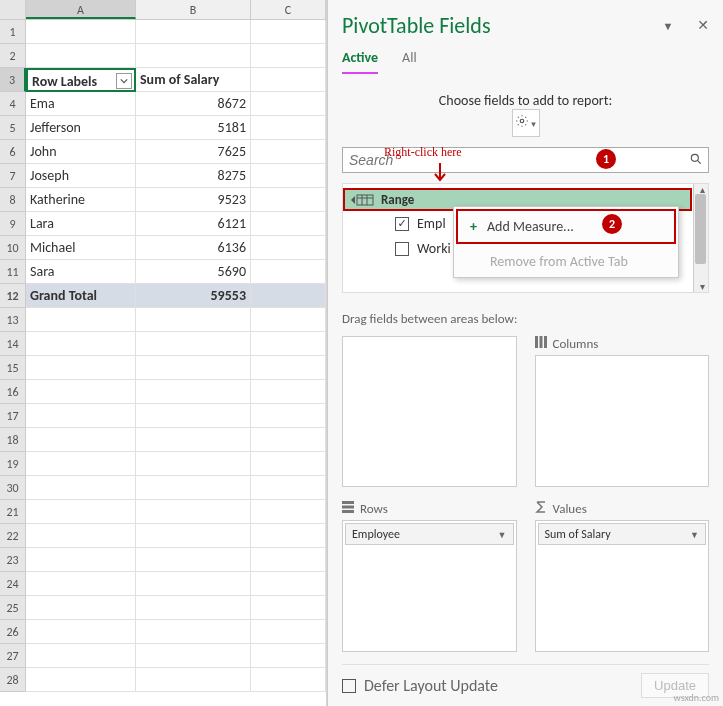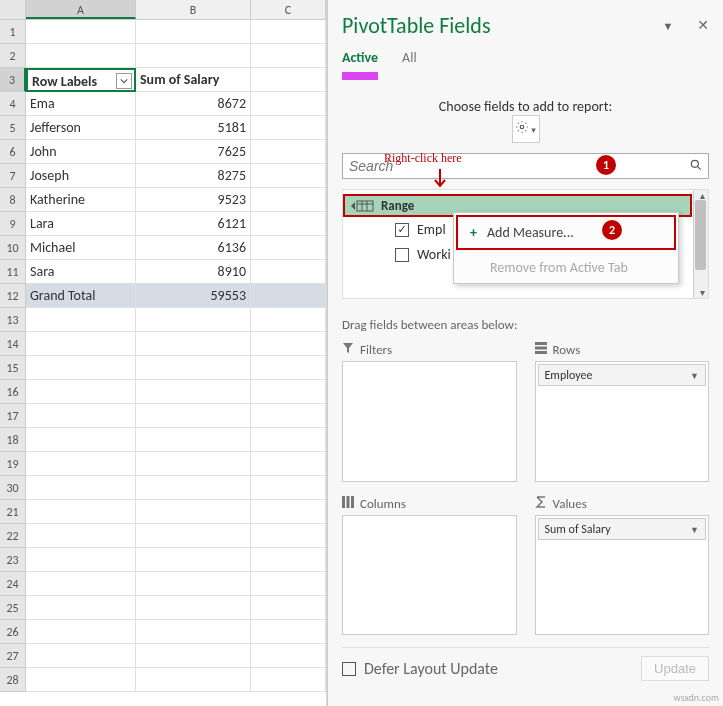--- a/index.html
+++ b/index.html
@@ -24,31 +24,31 @@
     .row { display: flex; height: 24px; }
     .row-h { width: 26px; text-align: center; font-size: 12px; color: #555; line-height: 24px; background: #e6e6e6; border-right: 1px solid #ccc; border-bottom: 1px solid #ccc; }
     .cell { border-right: 1px solid #e0e0e0; border-bottom: 1px solid #e0e0e0; padding: 0 4px; line-height: 24px; }
     .cA { width: 110px; } .cB { width: 115px; text-align: right; } .cC { width: 75px; }
     .sel-col-h { background: #d2d2d2; border-bottom: 2px solid #107c41;}
     .sel-row-h { background: #d2d2d2; border-right: 2px solid #107c41;}
     .hdr-cell { font-weight: bold; background: #fff; }
     .hdr-cA { position: relative; border: 2px solid #107c41; }
     .dropdown-btn { position: absolute; right: 2px; top: 3px; width: 16px; height: 16px; border: 1px solid #999; background: #fff; display: flex; align-items: center; justify-content: center; }
     .dropdown-btn svg { width: 8px; height: 8px; }
-    .gt-row { background: #d6dce5; font-weight: normal; }
+    .gt-row { background: #d6dce5; font-weight: bold; }
     
-    .pane { flex: 1; background: #f7f7f7; border-left: 1px solid #ccc; padding: 12px 14px 25px 14px; display: flex; flex-direction: column; position: relative; }
+    .pane { flex: 1; background: #f7f7f7; border-left: 1px solid #ccc; padding: 12px 14px 8px 14px; display: flex; flex-direction: column; position: relative; }
     .pane-title-row { display: flex; align-items: center; justify-content: space-between; margin-bottom: 10px; }
     .pane-title { color: #107c41; font-size: 22px; font-weight: normal; }
     .pane-ctrls { display: flex; gap: 24px; align-items: center; }
     .caret-icon::after { content: "▼"; font-size: 11px; color: #666; }
     .close-x::after { content: "✕"; font-size: 14px; color: #666; }
     .tabs { display: flex; gap: 24px; margin-bottom: 18px; font-size: 14px; }
     .tab { color: #777; cursor: pointer; padding-bottom: 6px; }
-    .tab.active { color: #107c41; font-weight: bold; border-bottom: 8px solid #d946ef; }
+    .tab.active { color: #107c41; font-weight: bold; border-bottom: 2px solid #d946ef; }
     .choose-row { display: flex; align-items: center; justify-content: space-between; margin-bottom: 10px; flex-direction: column; }
     .gear { width: 28px; height: 28px; border: 1px solid #ccc; display: flex; align-items: center; justify-content: center; background: #fff;}
     .gear svg { width: 14px; height: 14px; }
     .gear .caret { font-size: 9px; margin-left: 2px; color: #666;}
     .search-row { position: relative; margin-bottom: 10px; border-radius: 9px; }
     .search-input { width: 100%; height: 26px; padding: 2px 30px 2px 6px; border: 1px solid #aaa; font-size: 14px; font-style: italic; color: #888; }
     .search-icon { position: absolute; right: 6px; top: 5px; color: #666; }
     .search-icon svg { width: 14px; height: 14px; }
     .annot-red { position: absolute; left: 42px; top: -2px; color: #c00000; font-family: 'Times New Roman', serif; font-style: normal; font-size: 12px; pointer-events: none;}
     .fields-list { border: 1px solid #ddd; background: #fff; padding: 4px 0 4px 0; margin-bottom: 18px; position: relative; min-height: 110px;}
@@ -158,21 +158,21 @@
         </div>
         <div class="row">
           <div class="row-h">10</div>
           <div class="cell cA">Michael</div>
           <div class="cell cB">6136</div>
           <div class="cell cC"></div>
         </div>
         <div class="row">
           <div class="row-h">11</div>
           <div class="cell cA">Sara</div>
-          <div class="cell cB">8910</div>
+          <div class="cell cB">5690</div>
           <div class="cell cC"></div>
         </div>
         <div class="row gt-row">
           <div class="row-h">12</div>
           <div class="cell cA ">Grand Total</div>
           <div class="cell cB">59553</div>
           <div class="cell cC"></div>
         </div>
         <div class="row">
           <div class="row-h">13</div>
@@ -352,25 +352,30 @@
           <span style="width:14px;"></span>
           <span>Remove from Active Tab</span>
         </div>
       </div>
       <div class="callout-circle" style="left:259px; top:30px;">2</div>
     </div>
 
     <div class="areas-label">Drag fields between areas below:</div>
     <div class="areas">
       <div class="area">
+        <div class="area-box"></div>
+      </div>
+      <div class="area">
         <div class="area-hdr">
             <span class="area-icon"><svg viewBox="0 0 12 12" fill="#777">
-                <path d="M1 1h10L7 6v5l-2-1V6z"></path>
+                <rect x="0" y="0" width="3" height="12"></rect>
+                <rect x="4.5" y="0" width="3" height="12"></rect>
+                <rect x="9" y="0" width="3" height="12"></rect>
               </svg></span>
-            <span>Filters</span>
+            <span>Columns</span>
           </div>
         <div class="area-box"></div>
       </div>
       <div class="area">
         <div class="area-hdr">
             <span class="area-icon"><svg viewBox="0 0 12 12" fill="#777">
                 <rect x="0" y="0" width="12" height="3"></rect>
                 <rect x="0" y="4.5" width="12" height="3"></rect>
                 <rect x="0" y="9" width="12" height="3"></rect>
               </svg></span>
@@ -378,31 +383,20 @@
           </div>
         <div class="area-box">
           <div class="pill">
               <span>Employee</span>
               <span class="caret2"></span>
             </div>
         </div>
       </div>
       <div class="area">
         <div class="area-hdr">
-            <span class="area-icon"><svg viewBox="0 0 12 12" fill="#777">
-                <rect x="0" y="0" width="3" height="12"></rect>
-                <rect x="4.5" y="0" width="3" height="12"></rect>
-                <rect x="9" y="0" width="3" height="12"></rect>
-              </svg></span>
-            <span>Columns</span>
-          </div>
-        <div class="area-box"></div>
-      </div>
-      <div class="area">
-        <div class="area-hdr">
             <span class="area-icon"><svg viewBox="0 0 12 12" fill="none" stroke="#777" stroke-width="1.5">
                 <path d="M2 1h8M2 1l5 5-5 5h8"></path>
               </svg></span>
             <span>Values</span>
           </div>
         <div class="area-box">
           <div class="pill">
               <span>Sum of Salary</span>
               <span class="caret2"></span>
             </div>

